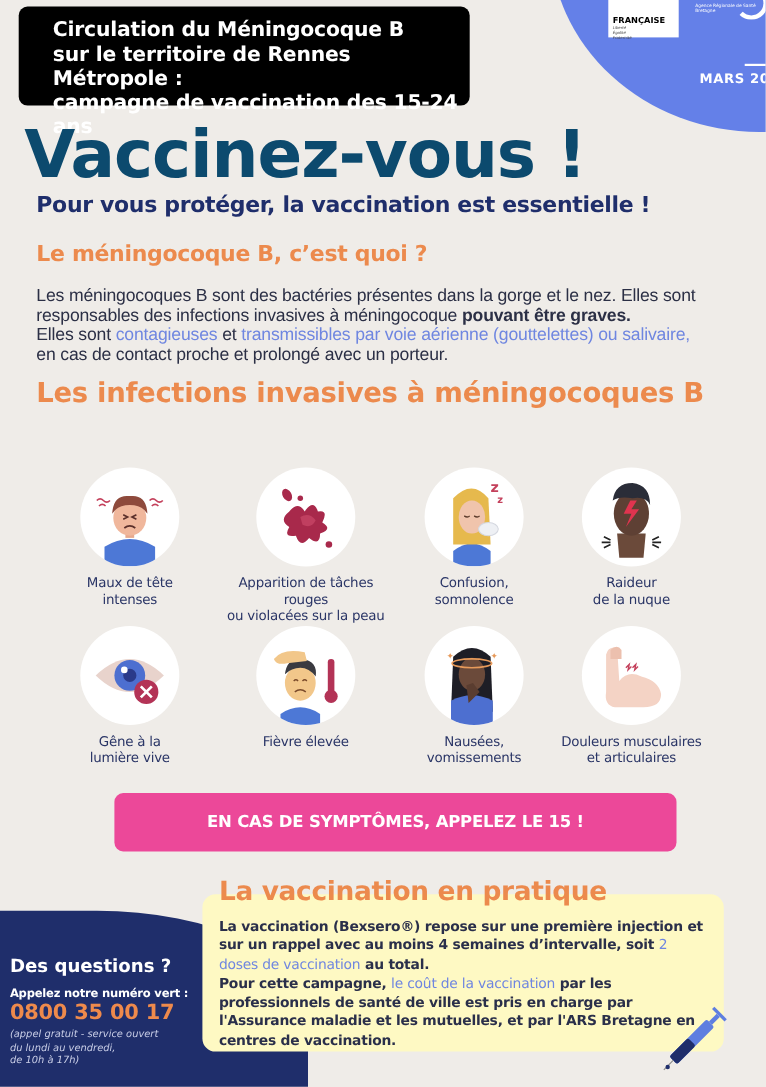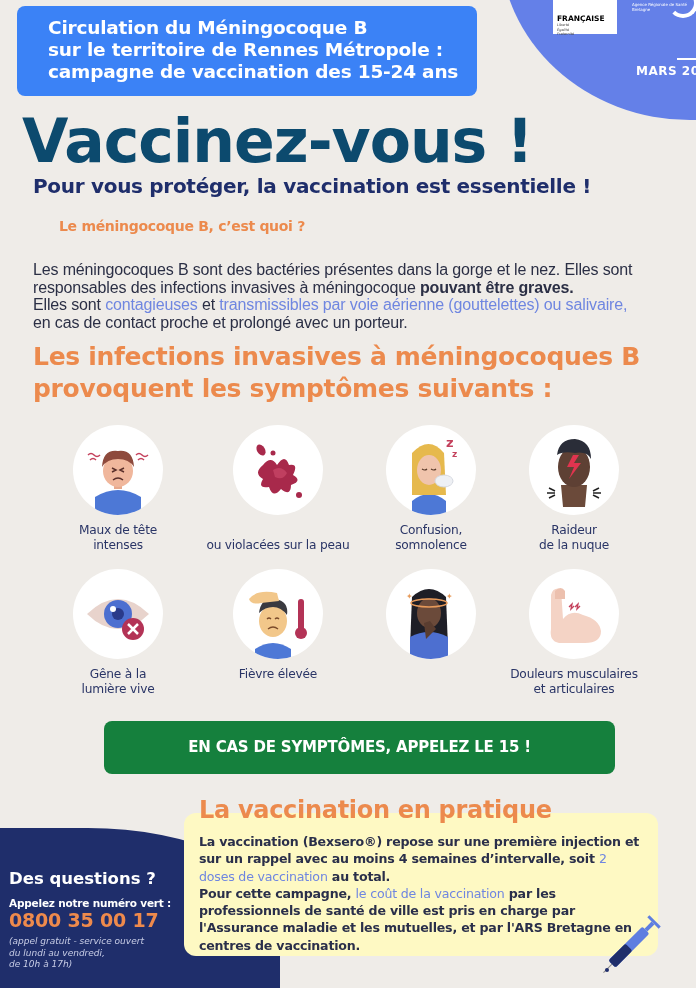--- a/index.html
+++ b/index.html
@@ -7,22 +7,22 @@
   body {
     background: #efece8;
     font-family: "DejaVu Sans", sans-serif;
     color: #1f2a5c;
     position: relative;
   }
   .blue-link { color: #6f86e0; }
 
   
   .header-box {
-    position: absolute; left: 17px; top: 6px; width: 460px; height: 90px;
-    background: #3b82f6; border-radius: 8px;
+    position: absolute; left: 17px; top: 6px; width: 410px; height: 90px;
+    background: #000000; border-radius: 8px;
     padding: 11px 0 0 31px;
   }
   .header-box div {
     color: #fff; font-size: 18.5px; font-weight: bold; line-height: 22px;
     font-family: "DejaVu Sans", sans-serif; letter-spacing: -0.2px;
   }
   .blob {
     position: absolute; left: 500px; top: -230px; width: 380px; height: 350px;
     background: #6480e8; border-radius: 50%;
   }
@@ -45,21 +45,21 @@
     font-size: 60px; font-weight: bold; color: #0c4a6e; letter-spacing: -1px;
     font-family: "DejaVu Sans", sans-serif; line-height: 70px;
   }
   .subtitle {
     position: absolute; left: 33px; top: 174px;
     font-size: 20px; font-weight: bold; color: #1f2e6b; letter-spacing: -0.3px;
   }
   .h2 {
     position: absolute; font-weight: bold; color: #ec8a4d; letter-spacing: -0.3px;
   }
-  .h2-a { left: 33px; top: 218px; font-size: 14px; margin-left: 26px; }
+  .h2-a { left: 33px; top: 218px; font-size: 20px; }
   .intro {
     position: absolute; left: 33px; top: 261px; width: 650px;
     font-size: 16px; line-height: 17.5px; color: #2b2f45; letter-spacing: -0.15px;
     font-family: "Liberation Sans", sans-serif;
   }
   .intro b { color: #2b2f45; }
   .h2-b { left: 33px; top: 341px; font-size: 25px; line-height: 32px; }
 
   
   .sym {
@@ -70,21 +70,21 @@
     margin: 0 auto; position: relative; overflow: hidden;
   }
   .sym .label {
     margin-top: 8px; font-size: 12.2px; font-weight: normal; color: #2a3566;
     line-height: 15px; letter-spacing: -0.2px;
   }
   .sym svg { position: absolute; left: 0; top: 0; }
 
   .cta {
     position: absolute; left: 104px; top: 721px; width: 511px; height: 53px;
-    background: #15803d; border-radius: 8px;
+    background: #ec4899; border-radius: 8px;
     color: #fff; font-size: 15px; font-weight: bold; text-align: center;
     line-height: 53px; letter-spacing: -0.2px;
   }
 
   .vac-title {
     position: absolute; left: 199px; top: 796px;
     font-size: 24px; font-weight: bold; color: #ec8a4d; letter-spacing: -0.3px; z-index: 3;
   }
   .vac-card {
     position: absolute; left: 184px; top: 813px; width: 474px; height: 143px;
@@ -135,21 +135,20 @@
 
 <h2 class="h2 h2-a">Le méningocoque B, c’est quoi ?</h2>
 <div class="intro">
   <span>Les méningocoques B sont des bactéries présentes dans la gorge et le nez. Elles sont responsables des infections invasives à méningocoque </span><b>pouvant être graves.</b><br>
   <span>Elles sont </span><span class="blue-link">contagieuses</span><span> et </span><span class="blue-link">transmissibles par voie aérienne (gouttelettes) ou salivaire,</span><br>
   <span>en cas de contact proche et prolongé avec un porteur.</span>
 </div>
 
 <h2 class="h2 h2-b">
   <span>Les infections invasives à méningocoques B</span><br>
-  <span>provoquent les symptômes suivants :</span>
 </h2>
 
 <div class="sym" style="left:38px; top:425px;">
   <div class="circle">
     <svg width="90" height="90" viewBox="0 0 90 90">
       <path d="M22 72 Q45 58 68 72 L68 90 L22 90 Z" fill="#4d78d6"></path>
       <rect x="41" y="56" width="8" height="8" fill="#e7a98d"></rect>
       <ellipse cx="45" cy="46" rx="15" ry="16" fill="#f0b79c"></ellipse>
       <path d="M29 42 Q30 24 45 26 Q60 24 61 42 Q56 34 45 34 Q34 34 29 42 Z" fill="#8e4a3c"></path>
       <path d="M39 43 l4 2 l-4 2 M51 43 l-4 2 l4 2" stroke="#5a2f2a" stroke-width="1.5" fill="none"></path>
@@ -164,21 +163,21 @@
 <div class="sym" style="left:198px; top:425px;">
   <div class="circle">
     <svg width="90" height="90" viewBox="0 0 90 90">
       <path d="M30 40 Q38 30 44 40 Q52 28 56 40 Q66 38 60 50 Q70 56 58 60 Q58 72 48 64 Q40 74 36 62 Q24 64 30 54 Q20 48 30 40 Z" fill="#a8294b"></path>
       <ellipse cx="28" cy="25" rx="4" ry="6" fill="#a8294b" transform="rotate(-30 28 25)"></ellipse>
       <circle cx="40" cy="28" r="2.5" fill="#a8294b"></circle>
       <circle cx="66" cy="70" r="3" fill="#a8294b"></circle>
       <path d="M40 45 Q48 40 54 48 Q50 56 42 52 Z" fill="#c03f60"></path>
     </svg>
   </div>
-  <div class="label"><br><span>ou violacées sur la peau</span></div>
+  <div class="label"><span>Apparition de tâches rouges</span><br><span>ou violacées sur la peau</span></div>
 </div>
 
 <div class="sym" style="left:351px; top:425px;">
   <div class="circle">
     <svg width="90" height="90" viewBox="0 0 90 90">
       <path d="M26 76 Q43 62 60 76 L60 90 L26 90 Z" fill="#4d78d6"></path>
       <path d="M26 28 Q43 10 58 28 L60 70 L26 70 Z" fill="#e6b94d"></path>
       <ellipse cx="43" cy="45" rx="12" ry="15" fill="#f0c4ac"></ellipse>
       <path d="M30 36 Q43 22 56 36 L56 30 Q43 18 30 30 Z" fill="#e6b94d"></path>
       <path d="M36 44 q3 2 5 0 M45 44 q3 2 5 0" stroke="#5a3a2a" stroke-width="1.2" fill="none"></path>
@@ -238,20 +237,21 @@
     <svg width="90" height="90" viewBox="0 0 90 90">
       <path d="M26 28 Q43 12 60 28 L62 78 L24 78 Z" fill="#1e1e26"></path>
       <path d="M24 68 Q43 58 62 68 L62 90 L24 90 Z" fill="#4d6fd0"></path>
       <ellipse cx="43" cy="44" rx="12" ry="15" fill="#6b4a3a"></ellipse>
       <ellipse cx="43" cy="34" rx="18" ry="4" fill="none" stroke="#e79a5a" stroke-width="1.5"></ellipse>
       <path d="M38 54 L44 52 L50 60 L40 70 Z" fill="#5a3d30"></path>
       <text x="20" y="30" font-size="8" fill="#e79a5a" font-family="DejaVu Sans, sans-serif">✦</text>
       <text x="60" y="30" font-size="8" fill="#e79a5a" font-family="DejaVu Sans, sans-serif">✦</text>
     </svg>
   </div>
+  <div class="label"><span>Nausées,</span><br><span>vomissements</span></div>
 </div>
 
 <div class="sym" style="left:494px; top:569px;">
   <div class="circle">
     <svg width="90" height="90" viewBox="0 0 90 90">
       <path d="M22 26 Q24 18 32 20 L34 50 Q42 40 54 46 Q70 50 72 62 Q72 74 56 74 L30 74 Q20 72 22 60 Z" fill="#f4d3c5"></path>
       <path d="M26 22 Q32 16 36 22 L36 30 L26 30 Z" fill="#ecc0ae"></path>
       <path d="M40 38 l3 -3 l-1 5 l3 -3 M46 38 l3 -3 l-1 5 l3 -3" stroke="#c4415c" stroke-width="1.3" fill="none"></path>
     </svg>
   </div>

